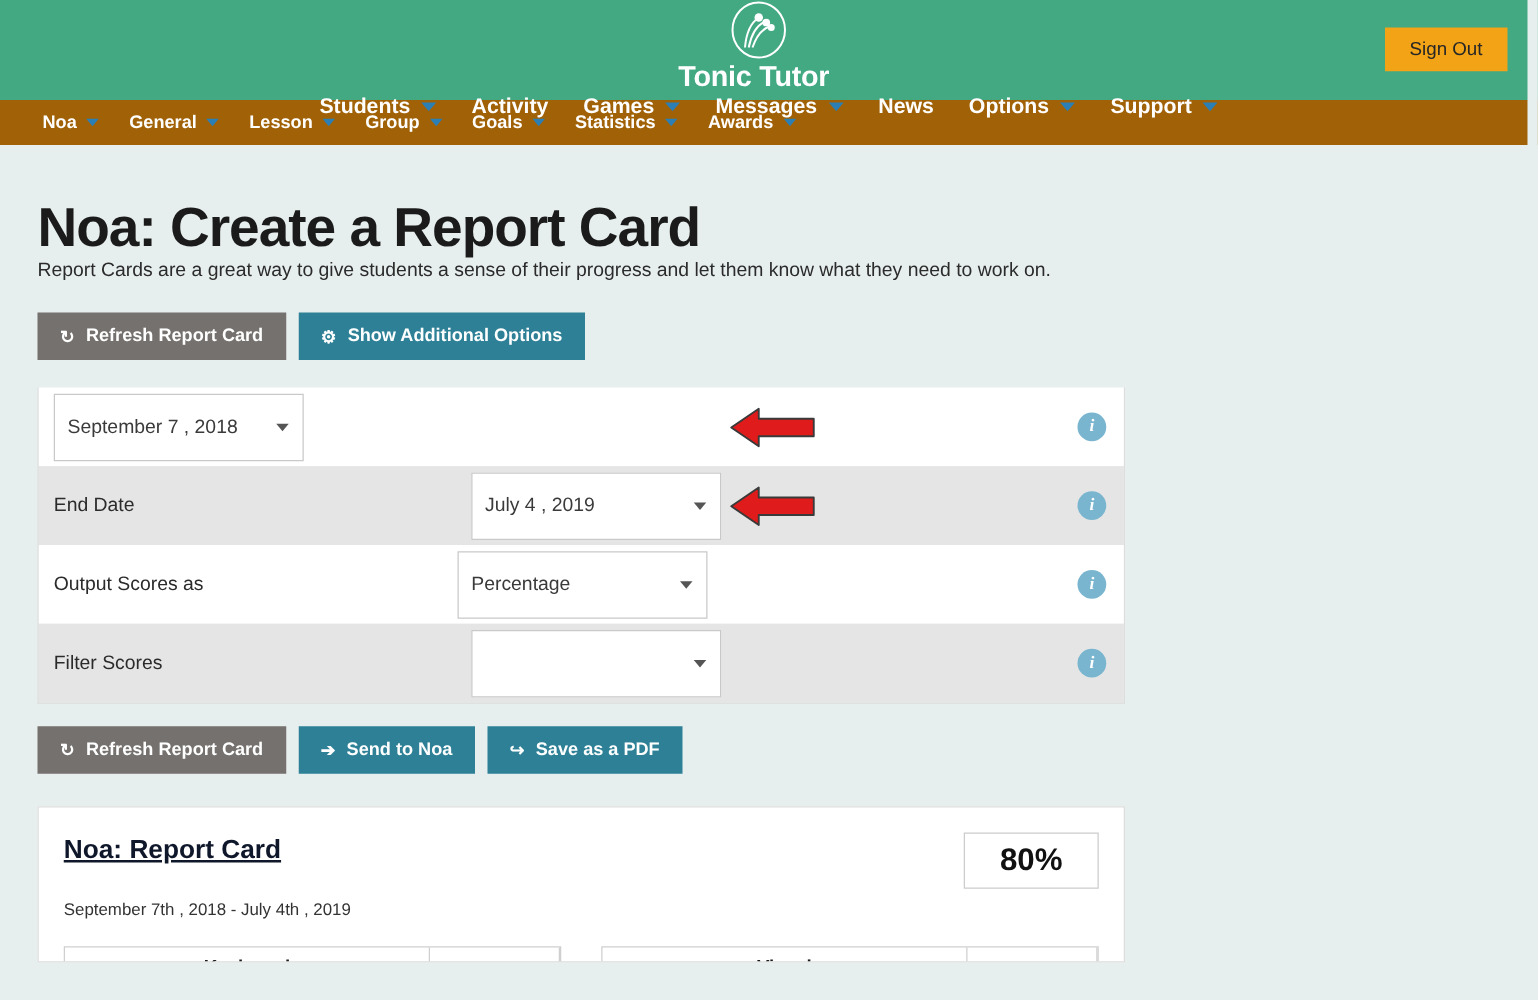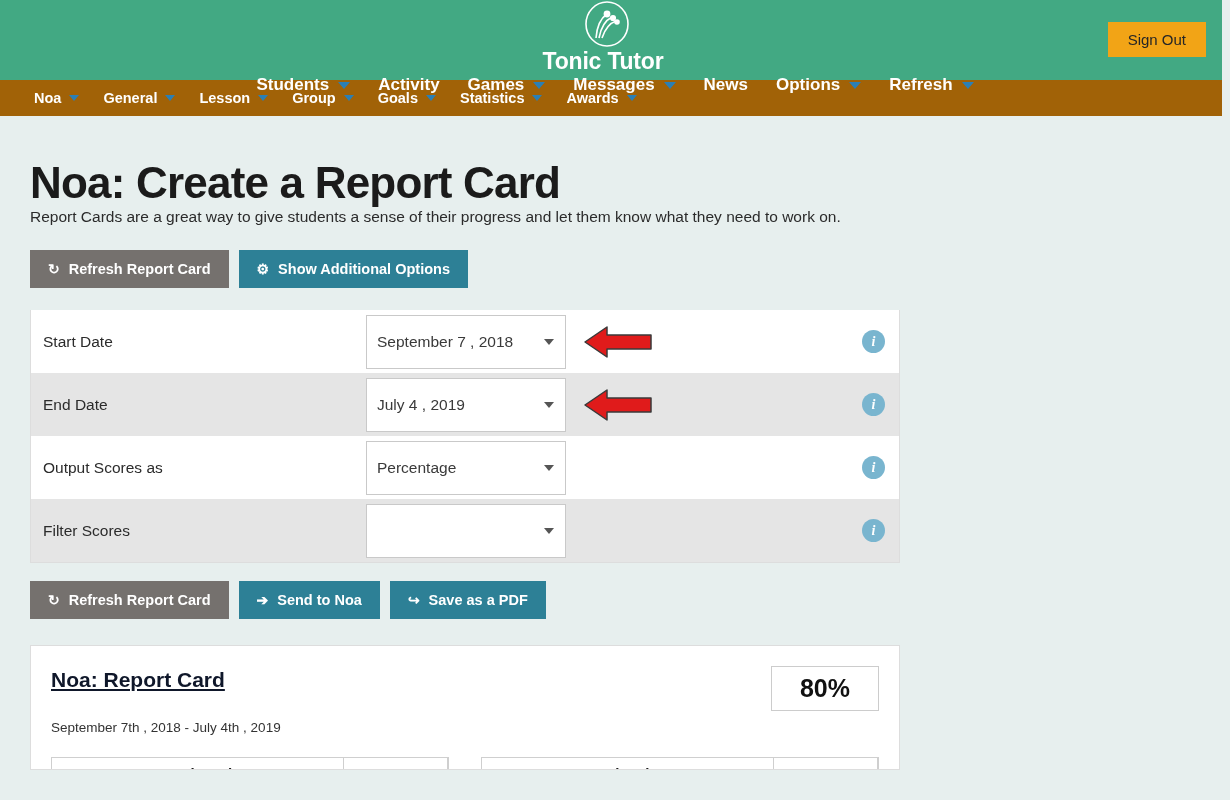--- a/index.html
+++ b/index.html
@@ -133,21 +133,21 @@
     border-top: none;
   }
   .form-row {
     display: flex;
     align-items: center;
     height: 63px;
     padding: 0 12px 0 12px;
     position: relative;
   }
   .form-row.odd { background: #ffffff; }
-  .form-row.even { background: #e5e5e5; }
+  .form-row.even { background: #e5e5e5; gap: 11px; }
   .form-label {
     width: 323px;
     flex: 0 0 323px;
     font-size: 15.5px;
     color: #2b2b2b;
   }
   .select {
     width: 200px;
     height: 54px;
     background: #ffffff;
@@ -310,21 +310,21 @@
       <i class="caret"></i>
     </div>
     <div class="nav-item">
       <span>News</span>
     </div>
     <div class="nav-item">
       <span>Options</span>
       <i class="caret"></i>
     </div>
     <div class="nav-item">
-      <span>Refresh</span>
+      <span>Support</span>
       <i class="caret"></i>
     </div>
   </div>
 
   <button class="signout">Sign Out</button>
 </div>
 
 <div class="subbar">
   <div class="sub-item">
     <span>Noa</span>
@@ -368,21 +368,20 @@
     </button>
     <button class="btn btn-teal">
       <span class="gi">⚙</span>
       <span>Show Additional Options</span>
     </button>
   </div>
 
   <div class="form-panel">
 
     <div class="form-row odd">
-      <div class="form-label">Start Date</div>
       <div class="select">
         <span>September 7 , 2018</span>
         <i class="sel-caret"></i>
       </div>
       <span class="arrow">
         <svg width="70" height="36" viewBox="0 0 70 36">
           <polygon points="2,18 24,3 24,11 68,11 68,25 24,25 24,33" fill="#e01b1b" stroke="#3a3a3a" stroke-width="1.5" stroke-linejoin="round"></polygon>
         </svg>
       </span>
       <span class="info-icon">i</span>

